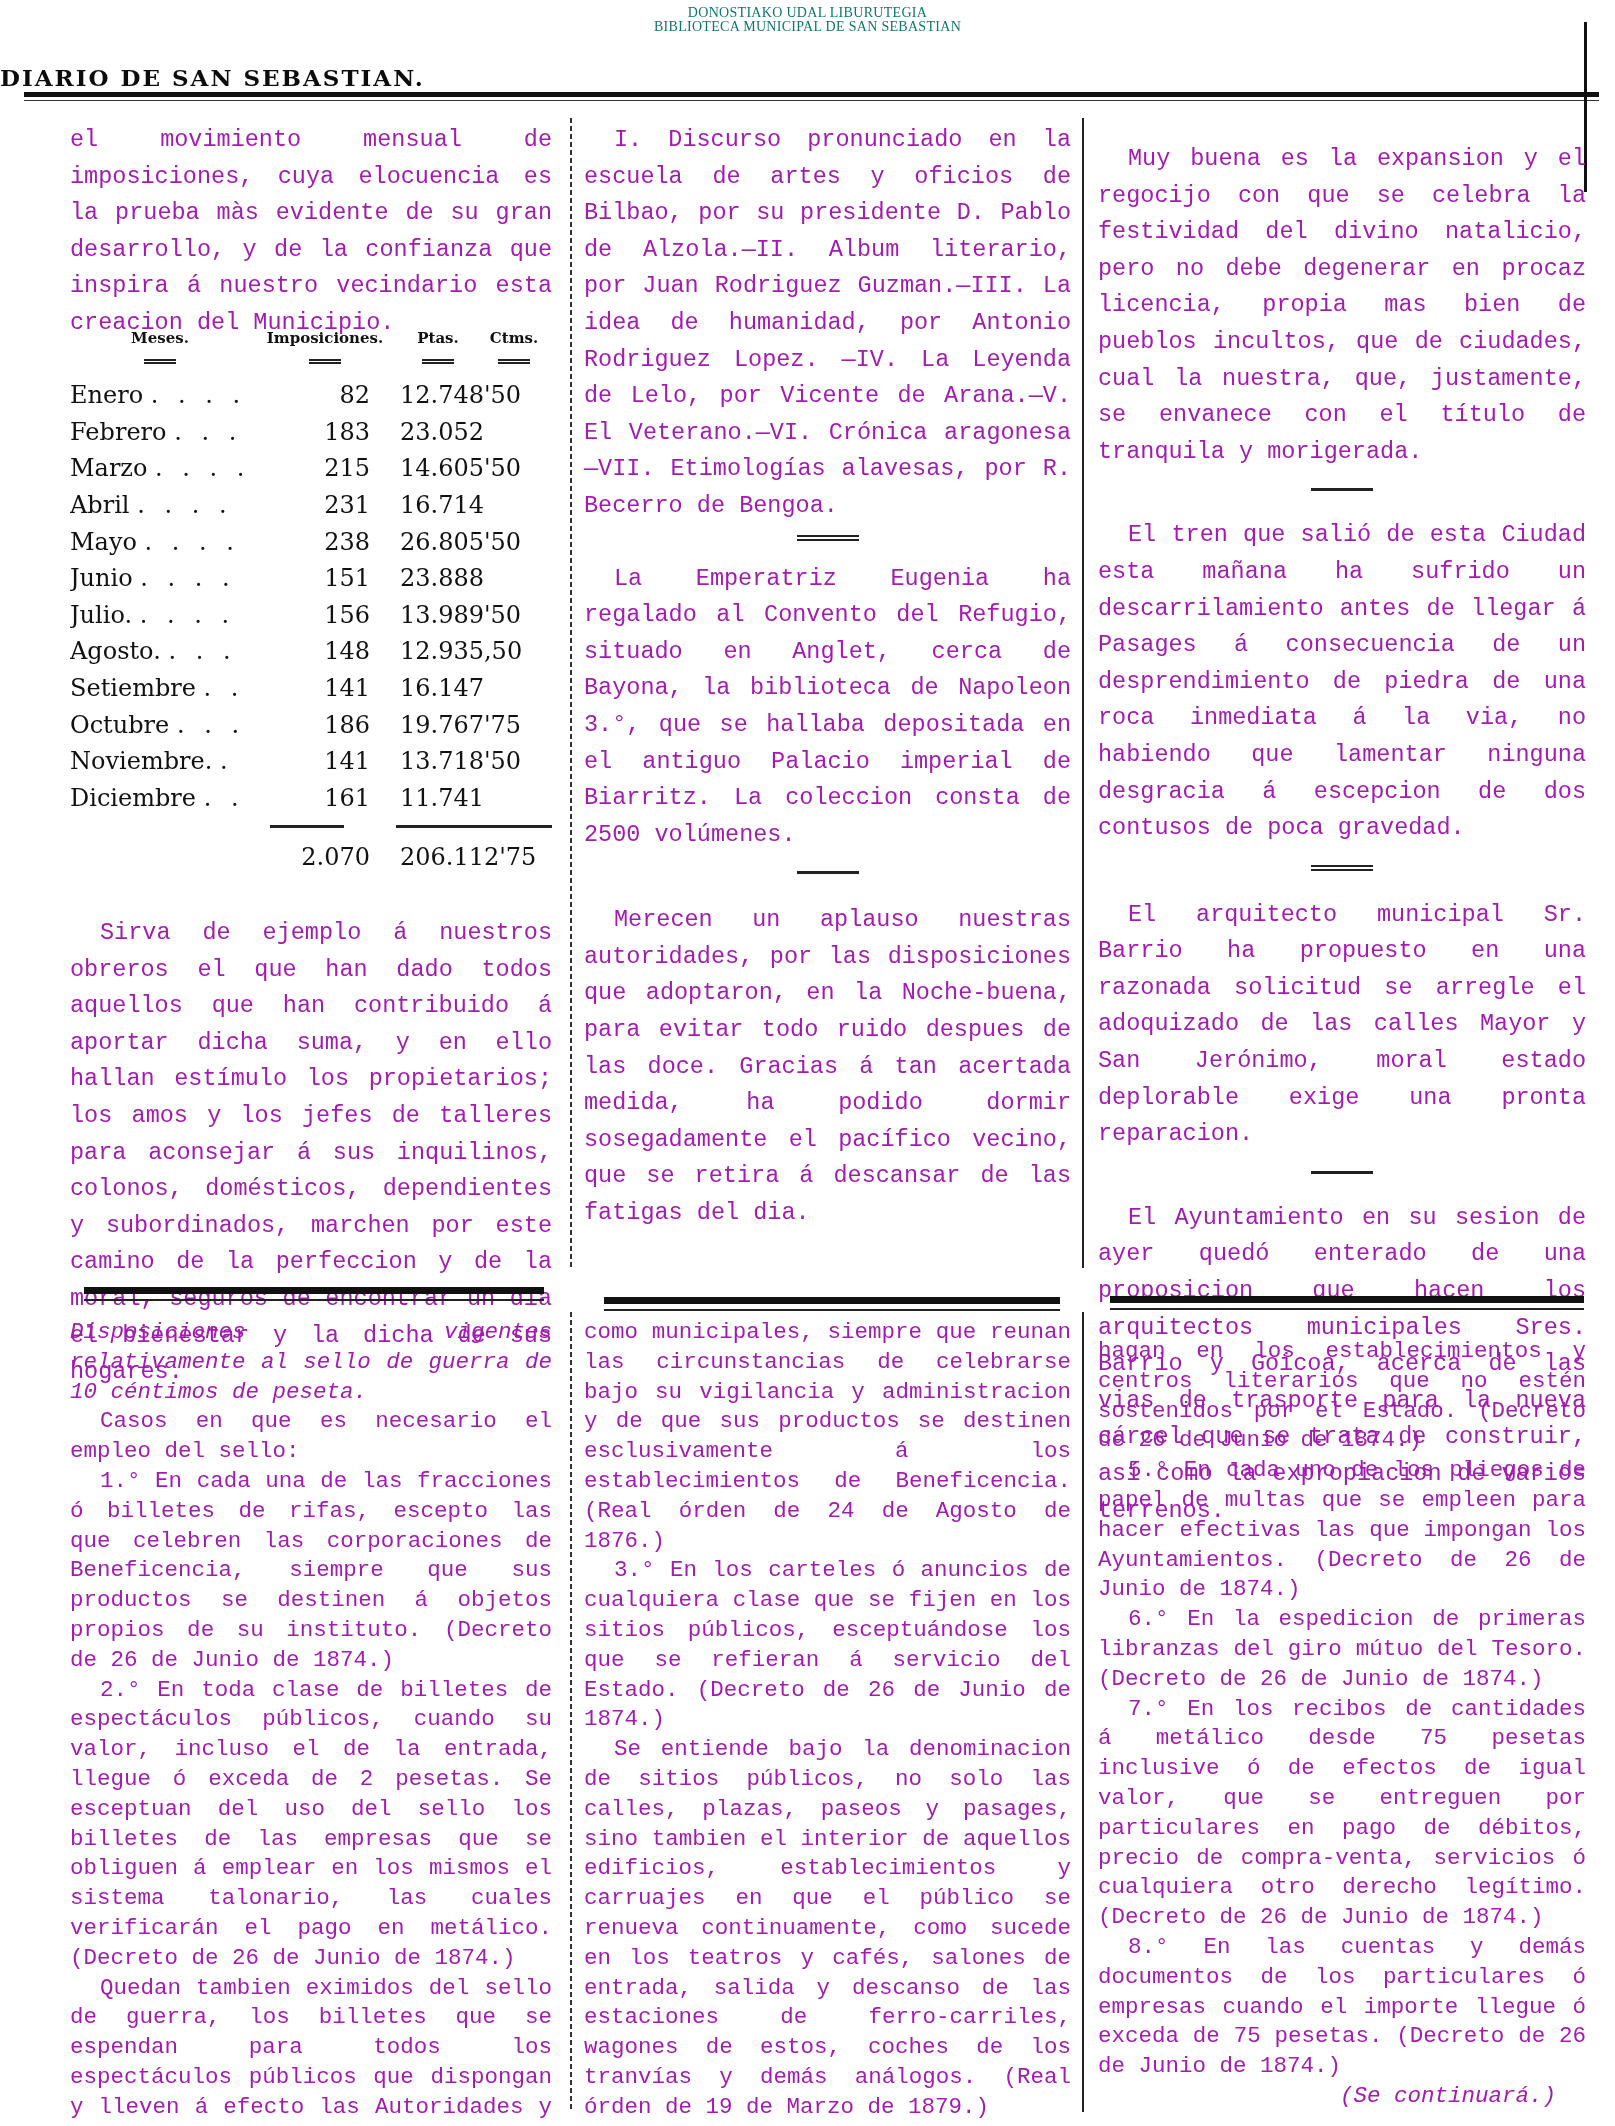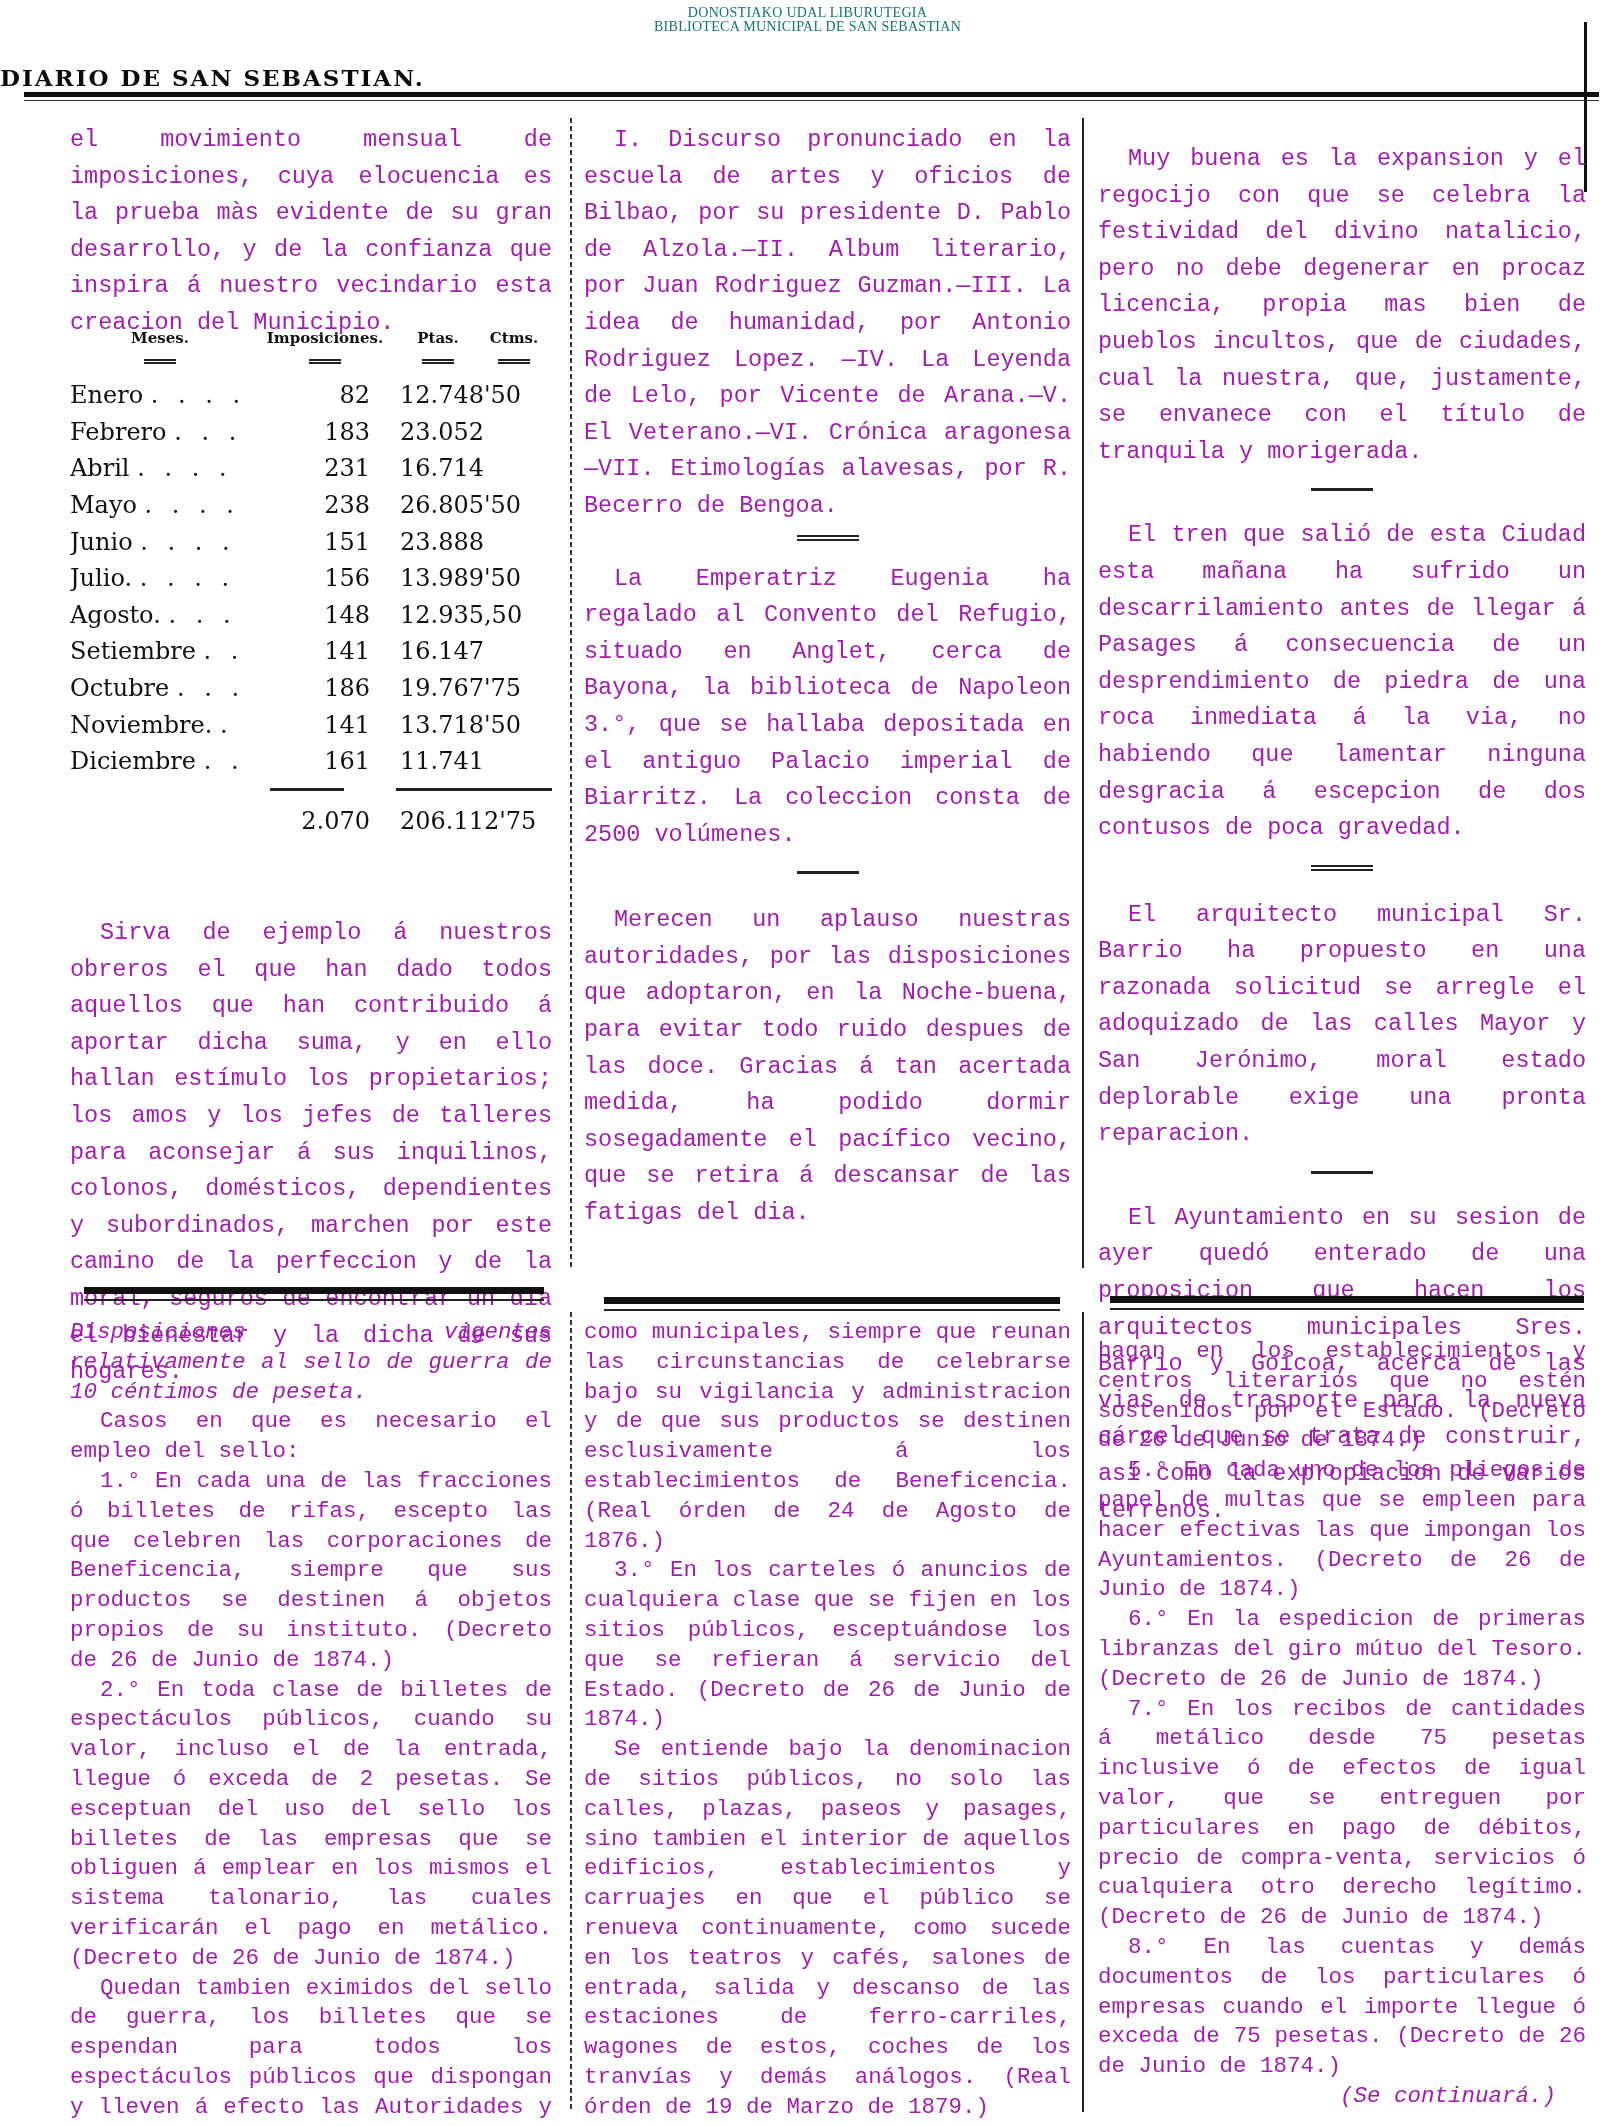--- a/index.html
+++ b/index.html
@@ -117,20 +117,25 @@
         <span class="mes"><span>Enero</span> <span class="dots">. . . .</span></span>
         <span class="imp">82</span>
         <span class="pts">12.748'50</span>
       </div>
       <div class="tbl-row">
         <span class="mes"><span>Febrero</span> <span class="dots">. . .</span></span>
         <span class="imp">183</span>
         <span class="pts">23.052</span>
       </div>
       <div class="tbl-row">
+        <span class="mes"><span>Marzo</span> <span class="dots">. . . .</span></span>
+        <span class="imp">215</span>
+        <span class="pts">14.605'50</span>
+      </div>
+      <div class="tbl-row">
         <span class="mes"><span>Abril</span> <span class="dots">. . . .</span></span>
         <span class="imp">231</span>
         <span class="pts">16.714</span>
       </div>
       <div class="tbl-row">
         <span class="mes"><span>Mayo</span> <span class="dots">. . . .</span></span>
         <span class="imp">238</span>
         <span class="pts">26.805'50</span>
       </div>
       <div class="tbl-row">

